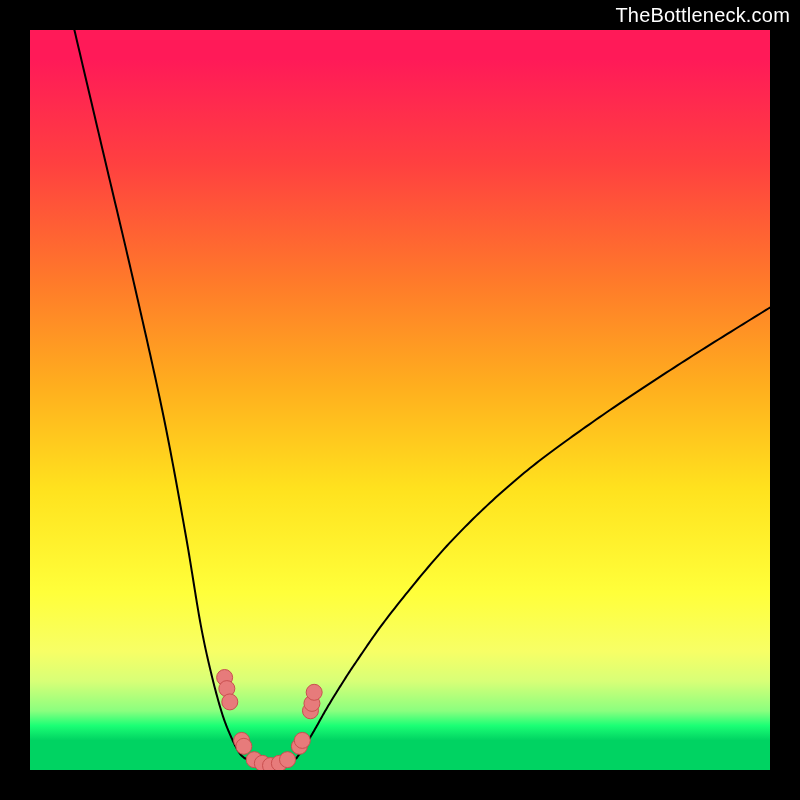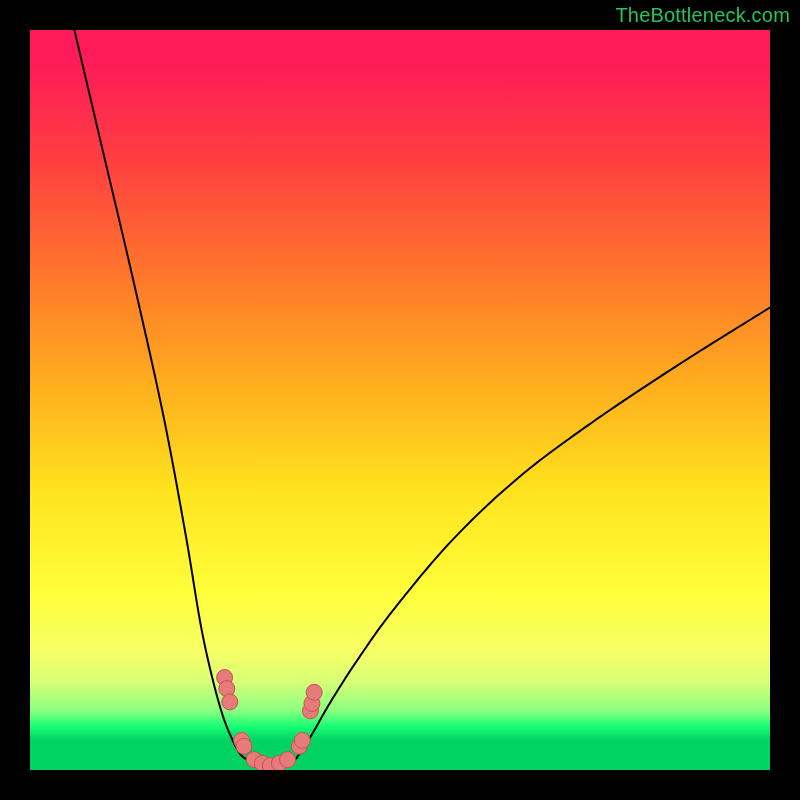--- a/index.html
+++ b/index.html
@@ -44,21 +44,21 @@
       #8bff7f 92%,
       #1bff75 94%,
       #00d362 96%,
       #00d362 100%
     );
   }
   .watermark {
     position: absolute;
     top: 4px;
     right: 10px;
-    color: #22c55e;
+    color: #ffffff;
     font-size: 20px;
     letter-spacing: 0.2px;
     font-weight: 500;
     user-select: none;
     text-align: right;
   }
   svg.overlay {
     position: absolute;
     left: 0; top: 0;
     width: 740px;

